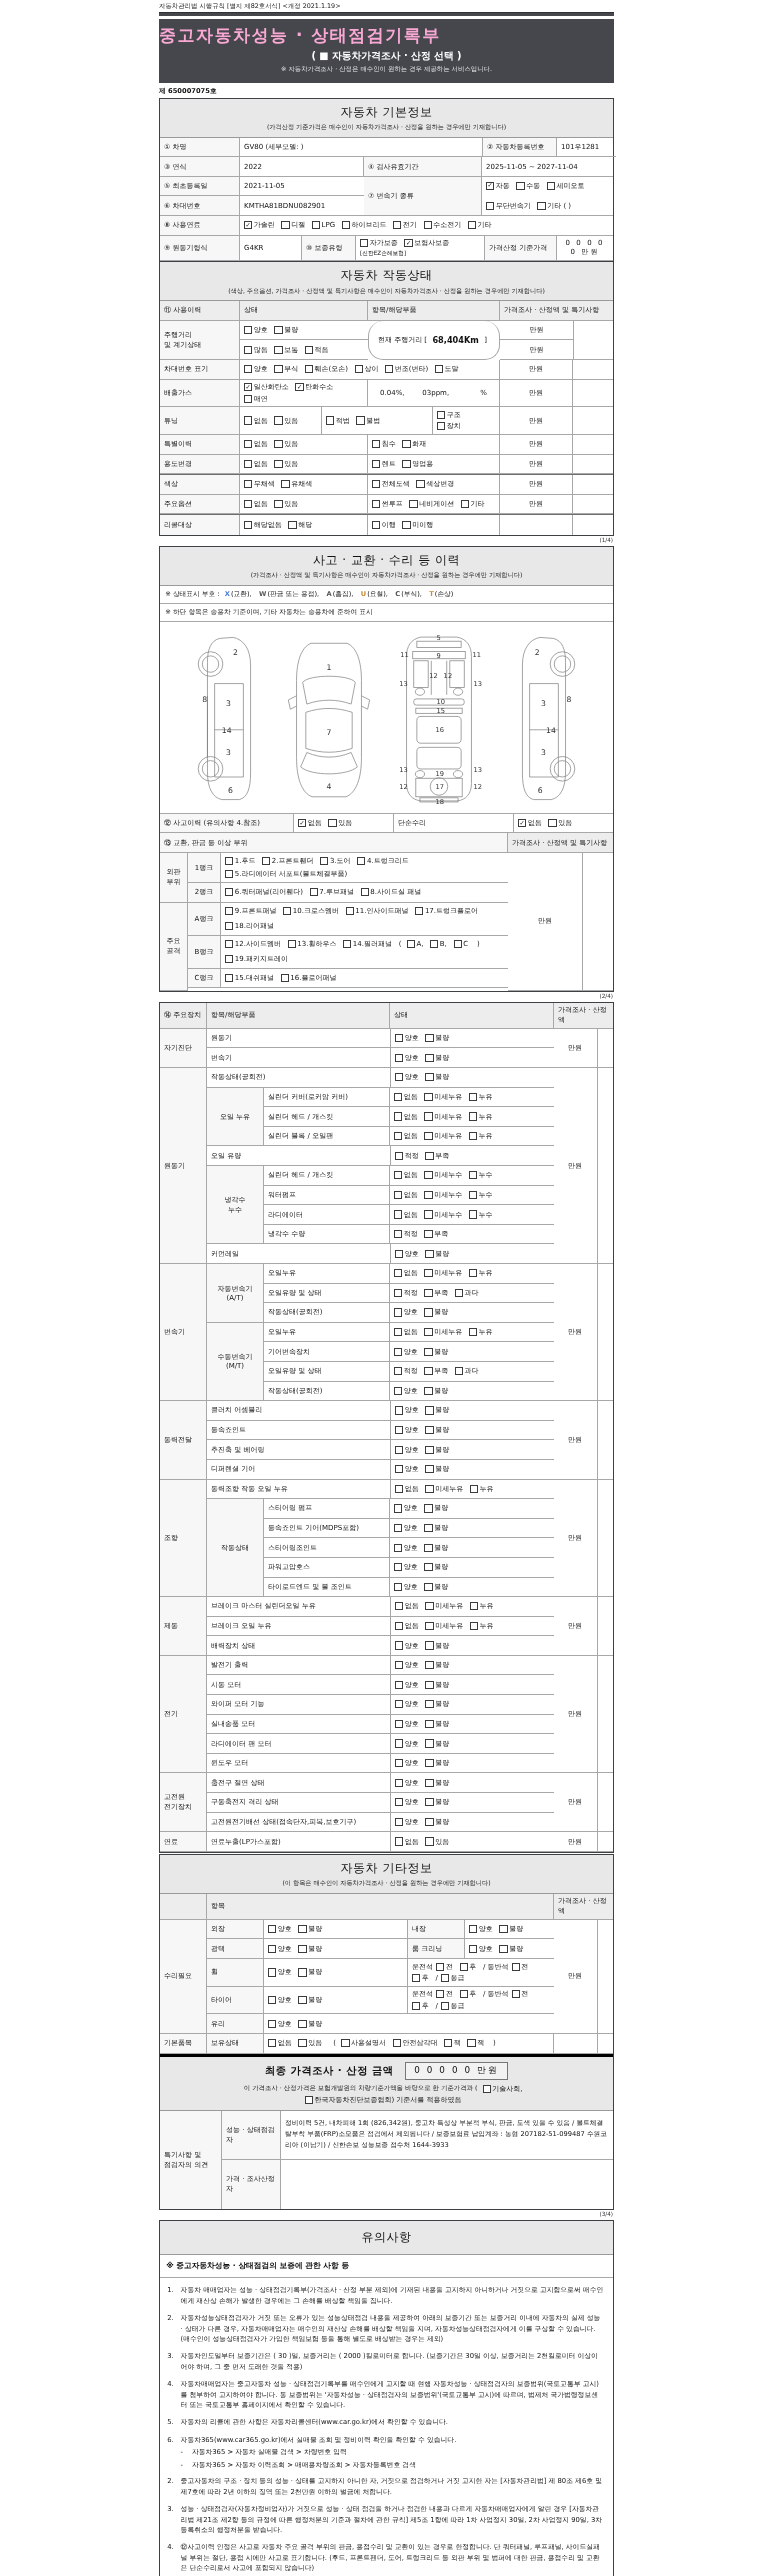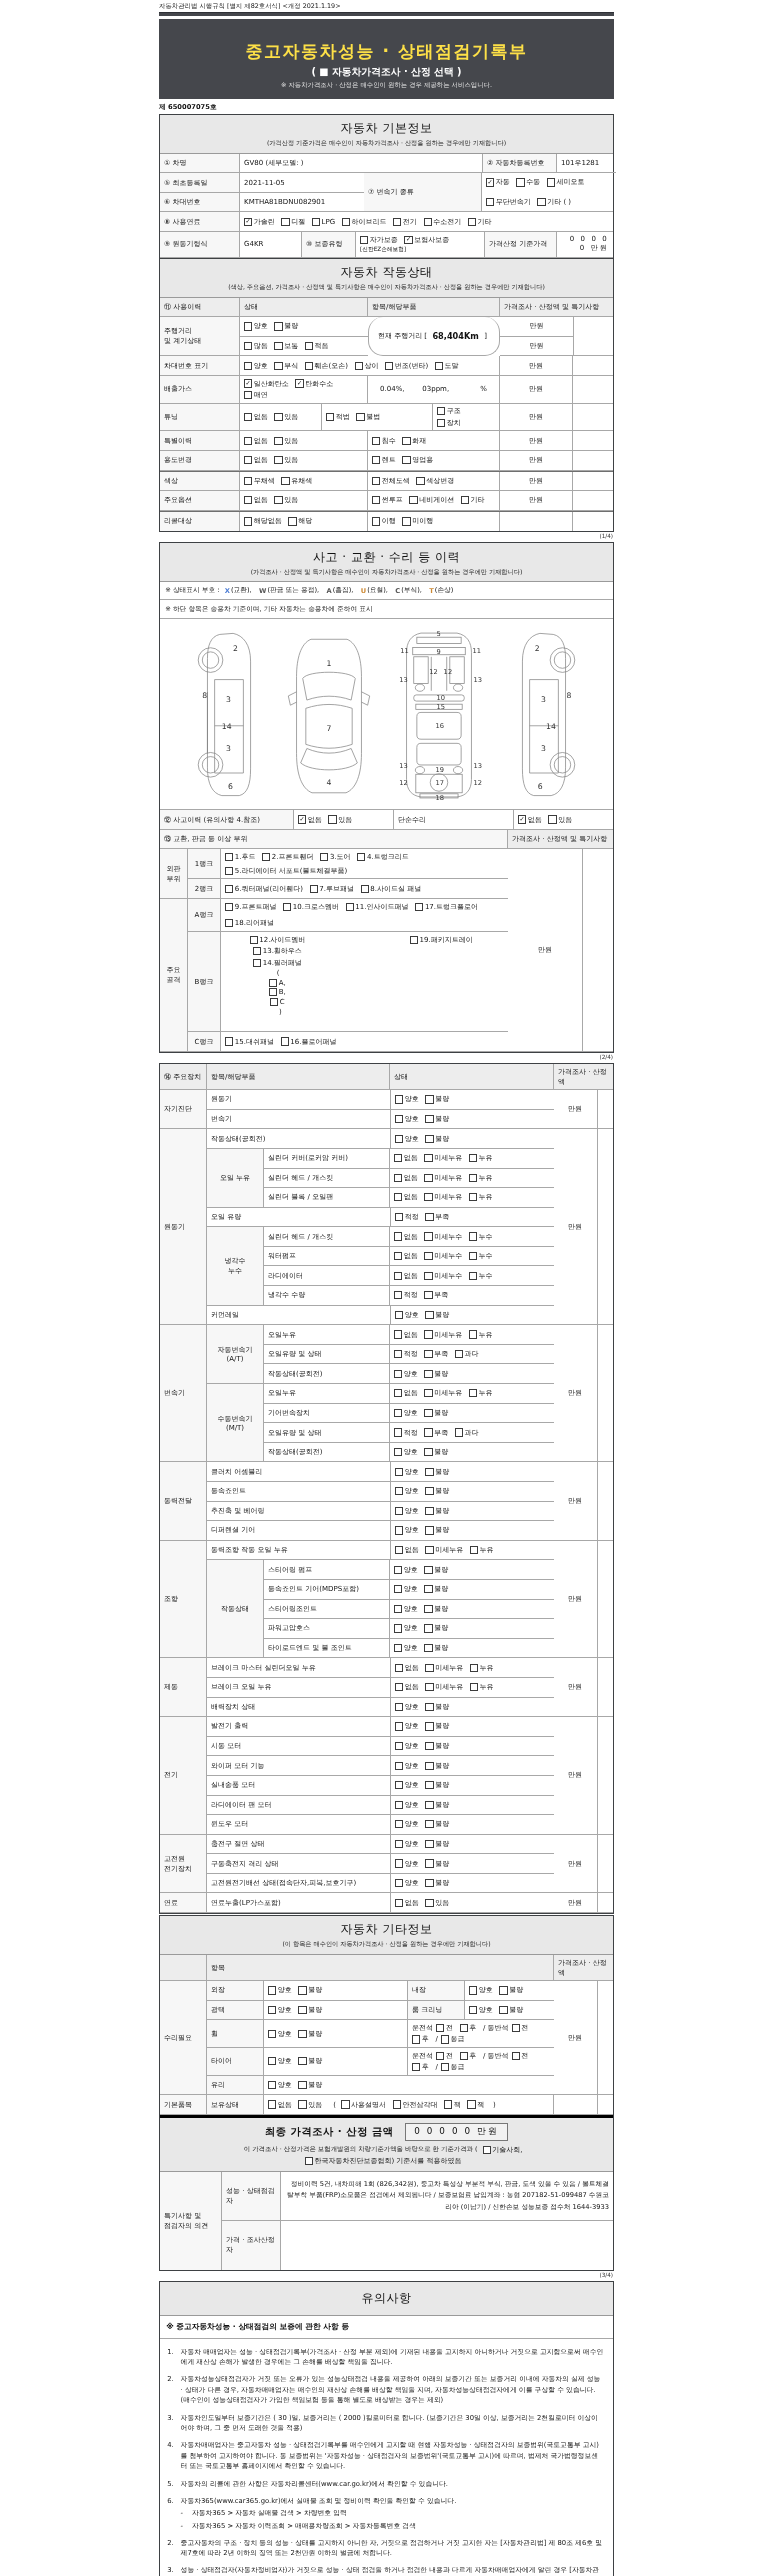--- a/index.html
+++ b/index.html
@@ -3,39 +3,39 @@
 <meta charset="utf-8">
 <style>
   html,body{margin:0;padding:0;background:#fff;}
   body{width:773px;font-family:"DejaVu Sans","Liberation Sans",sans-serif;color:#111;font-size:6.7px;}
   .page{width:773px;min-height:2576px;background:#fff;}
   .form{width:455px;margin:0 auto;}
   .regnote{font-size:6.4px;padding:1.5px 0 1px 0;color:#111;}
   
   .band{background:#45474c;border-top:1.5px solid #2f3136;margin-bottom:3.1px;}
   .band .wline{height:2.6px;background:#ffffff;margin-top:3.6px;}
-  .band .btitle{color:#fde047;font-size:17px;font-weight:bold;text-align:center;letter-spacing:1.5px;margin-top:21px;}
+  .band .btitle{color:#f9a8d4;font-size:17px;font-weight:bold;text-align:left;letter-spacing:1.5px;margin-top:5px;}
   .band .bsub{color:#fff;font-size:9.8px;font-weight:bold;text-align:center;margin-top:3.1px;}
   .band .bnote{color:#e8e8e8;font-size:6.4px;text-align:center;margin-top:2.6px;padding-bottom:8.2px;}
   .docno{font-size:6.7px;font-weight:bold;margin:4.1px 0 2.1px 0;}
   
   .sect{border:1px solid #3e4144;background:#fff;margin-bottom:1px;}
   .stitle{background:#e8e8e8;text-align:center;padding:5.2px 0 4.6px 0;border-bottom:0.5px solid #9a9a9a;}
   .stitle .h1{font-size:12px;letter-spacing:0.5px;}
   .stitle .nt{font-size:6.2px;margin-top:2.1px;color:#222;}
   .pgmark{text-align:right;font-size:5.7px;color:#333;margin:1px 1px 3.1px 0;}
   
   .r{display:flex;align-items:stretch;}
   .c{border-right:0.5px solid #a8a8a8;border-bottom:0.5px solid #a8a8a8;padding:2.6px 4.1px;display:flex;align-items:center;box-sizing:border-box;min-height:19.6px;font-size:7px;}
   .c:last-child{border-right:none;}
   .lab{background:#f7f7f7;}
   .hd{background:#ededed;}
   .ctr{justify-content:center;text-align:center;}
   .stack{display:flex;flex-direction:column;flex:1;}
-  .grow{flex:1;text-align:right;}
+  .grow{flex:1;}
   .pre{white-space:pre-line;}
   
   .pwrap{flex-wrap:wrap;row-gap:1.5px;}
   .ck{display:inline-flex;align-items:center;margin-right:6.7px;}
   .ck .bx{width:6.2px;height:6.2px;border:0.8px solid #3c3c3c;display:inline-flex;align-items:center;justify-content:center;margin-right:1.5px;background:#fff;flex:none;font-size:6.2px;}
   .ck.on .bx::after{content:"✓";font-weight:bold;font-size:6.2px;line-height:1;margin-top:-1px;}
   .ck .lb{font-size:7px;}
   .ptx{margin-right:3.1px;white-space:pre;}
   .pb{font-weight:bold;font-size:8.2px;}
   .pm{font-size:5.7px;}
@@ -104,20 +104,26 @@
         <div class="h1">자동차 기본정보</div>
         <div class="nt">(가격산정 기준가격은 매수인이 자동차가격조사 · 산정을 원하는 경우에만 기재합니다)</div>
       </div>
       <div class="r">
         <div class="c lab w155">① 차명</div>
         <div class="c w471">GV80 (세부모델: )</div>
         <div class="c lab w143">② 자동차등록번호</div>
         <div class="c w115 grow">101우1281</div>
       </div>
       <div class="r">
+        <div class="c lab w155">③ 연식</div>
+        <div class="c w241">2022</div>
+        <div class="c lab w230">④ 검사유효기간</div>
+        <div class="c grow">2025-11-05 ~ 2027-11-04</div>
+      </div>
+      <div class="r">
         <div class="stack" style="flex:none;width:204px;">
           <div class="r">
             <div class="c lab w155">⑤ 최초등록일</div>
             <div class="c w241">2021-11-05</div>
           </div>
           <div class="r">
             <div class="c lab w155">⑥ 차대번호</div>
             <div class="c w241">KMTHA81BDNU082901</div>
           </div>
         </div>
@@ -696,21 +702,21 @@
                     </span>
                     <span class="pbr"></span>
                     <span class="ck">
                       <span class="bx"></span>
                       <span class="lb">18.리어패널</span>
                     </span>
                   </div>
               </div>
               <div class="r">
                 <div class="c lab rk1 ctr">B랭크</div>
-                <div class="c grow pwrap" style="min-height:33px;flex-direction:column;">
+                <div class="c grow pwrap" style="min-height:33px;">
                     <span class="ck">
                       <span class="bx"></span>
                       <span class="lb">12.사이드멤버</span>
                     </span>
                     <span class="ck">
                       <span class="bx"></span>
                       <span class="lb">13.휠하우스</span>
                     </span>
                     <span class="ck">
                       <span class="bx"></span>

